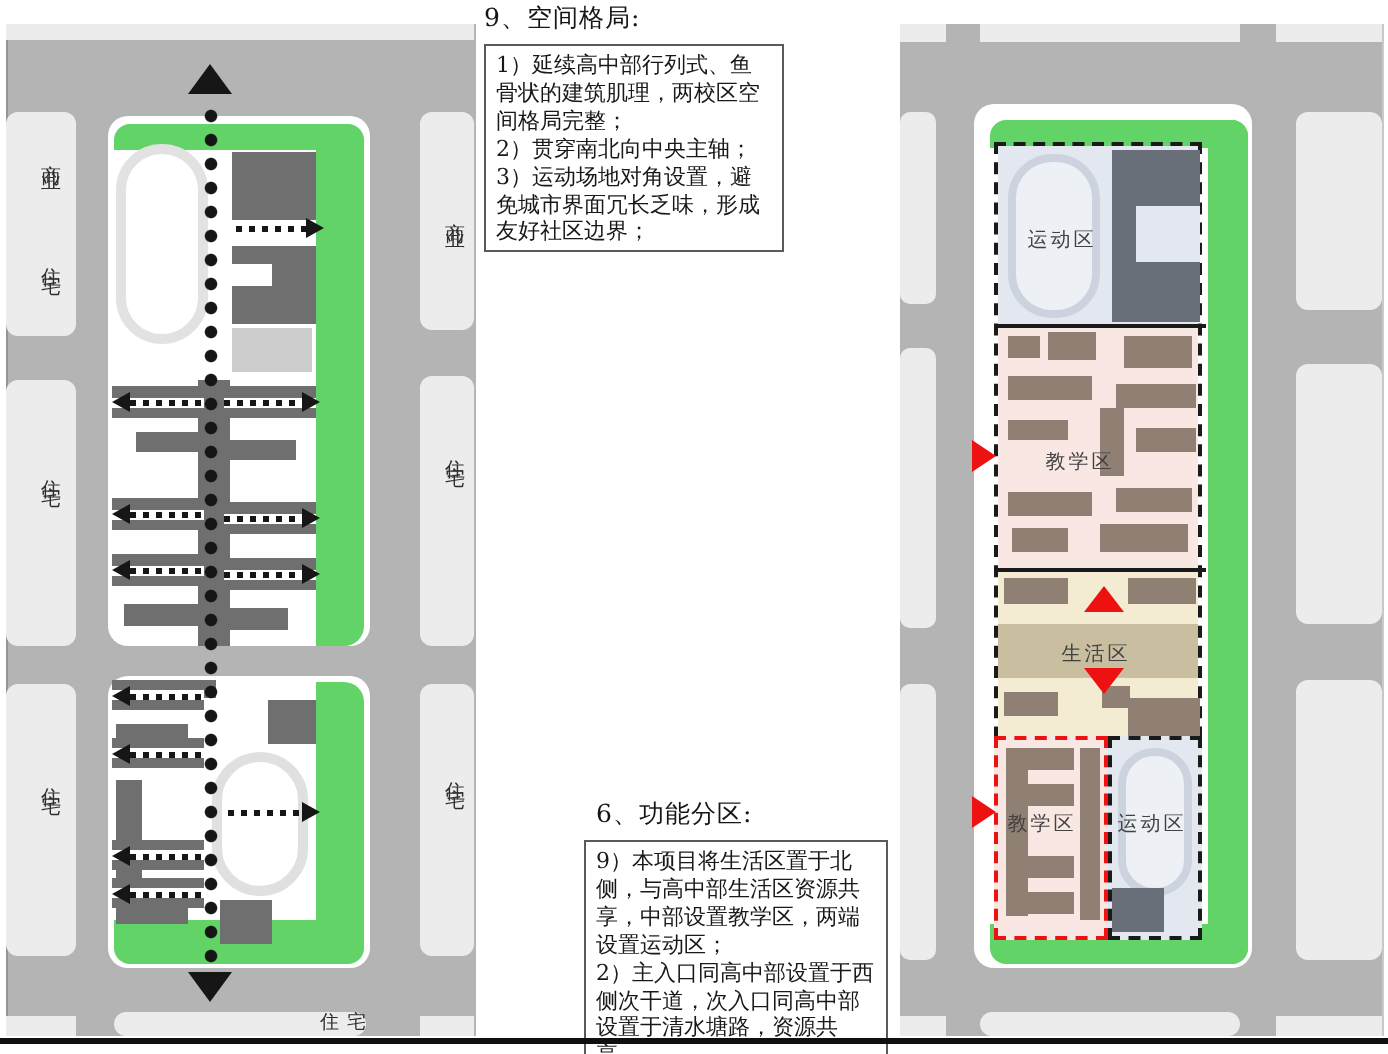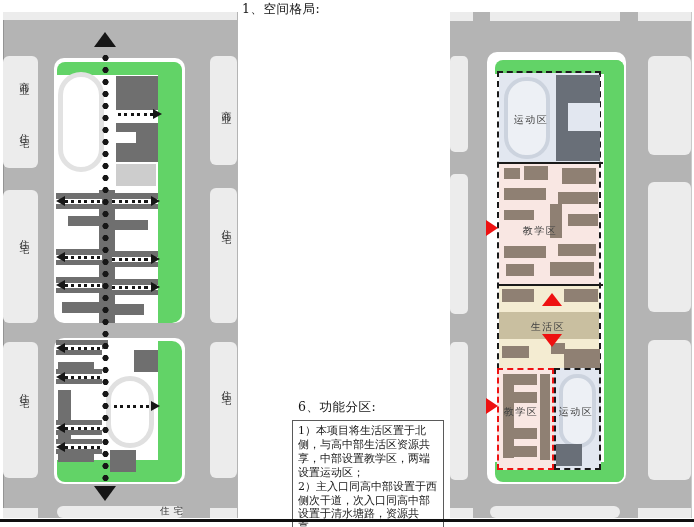--- a/index.html
+++ b/index.html
@@ -35,27 +35,32 @@
   <div class="vlabel" style="left:221px;top:383px;">住宅</div>
   <div class="hlabel" style="left:160px;top:505px;">住宅</div>
 
   <div class="zlabel" style="left:507px;top:113px;width:48px;">运动区</div>
   <div class="zlabel" style="left:516px;top:224px;width:48px;">教学区</div>
   <div class="zlabel" style="left:524px;top:320px;width:48px;">生活区</div>
   <div class="zlabel" style="left:499px;top:405px;width:44px;">教学区</div>
   <div class="zlabel" style="left:554px;top:405px;width:44px;">运动区</div>
 
   <div class="ann" style="left:242px;top:1px;width:150px;">
-    <div class="ann-title">1、空间格局:</div>
+    <div class="ann-title">9、空间格局:</div>
+    <div class="ann-box" style="width:138px;">
+      <p class="ann-line">1）延续高中部行列式、鱼骨状的建筑肌理，两校区空间格局完整；</p>
+      <p class="ann-line">2）贯穿南北向中央主轴；</p>
+      <p class="ann-line">3）运动场地对角设置，避免城市界面冗长乏味，形成友好社区边界；</p>
+    </div>
   </div>
 
   <div class="ann" style="left:298px;top:399px;width:154px;">
     <div class="ann-title">6、功能分区:</div>
     <div class="ann-box" style="width:140px;margin-left:-6px;">
-      <p class="ann-line">1）本项目将生活区置于北侧，与高中部生活区资源共享，中部设置教学区，两端设置运动区；</p>
+      <p class="ann-line">9）本项目将生活区置于北侧，与高中部生活区资源共享，中部设置教学区，两端设置运动区；</p>
       <p class="ann-line">2）主入口同高中部设置于西侧次干道，次入口同高中部设置于清水塘路，资源共享。</p>
     </div>
   </div>
 
   <div id="bottom-rule"></div>
 <div style="position: absolute; left: 3px; top: 12px; width: 234px; height: 8px; background: rgb(236, 236, 236); border-radius: 0px;"></div>
     <div style="position: absolute; left: 3px; top: 56px; width: 35px; height: 112px; background: rgb(236, 236, 236); border-radius: 6px;"></div>
     <div style="position: absolute; left: 3px; top: 190px; width: 35px; height: 133px; background: rgb(236, 236, 236); border-radius: 6px;"></div>
     <div style="position: absolute; left: 3px; top: 342px; width: 35px; height: 136px; background: rgb(236, 236, 236); border-radius: 6px;"></div>
     <div style="position: absolute; left: 210px; top: 56px; width: 27px; height: 109px; background: rgb(236, 236, 236); border-radius: 6px;"></div>

